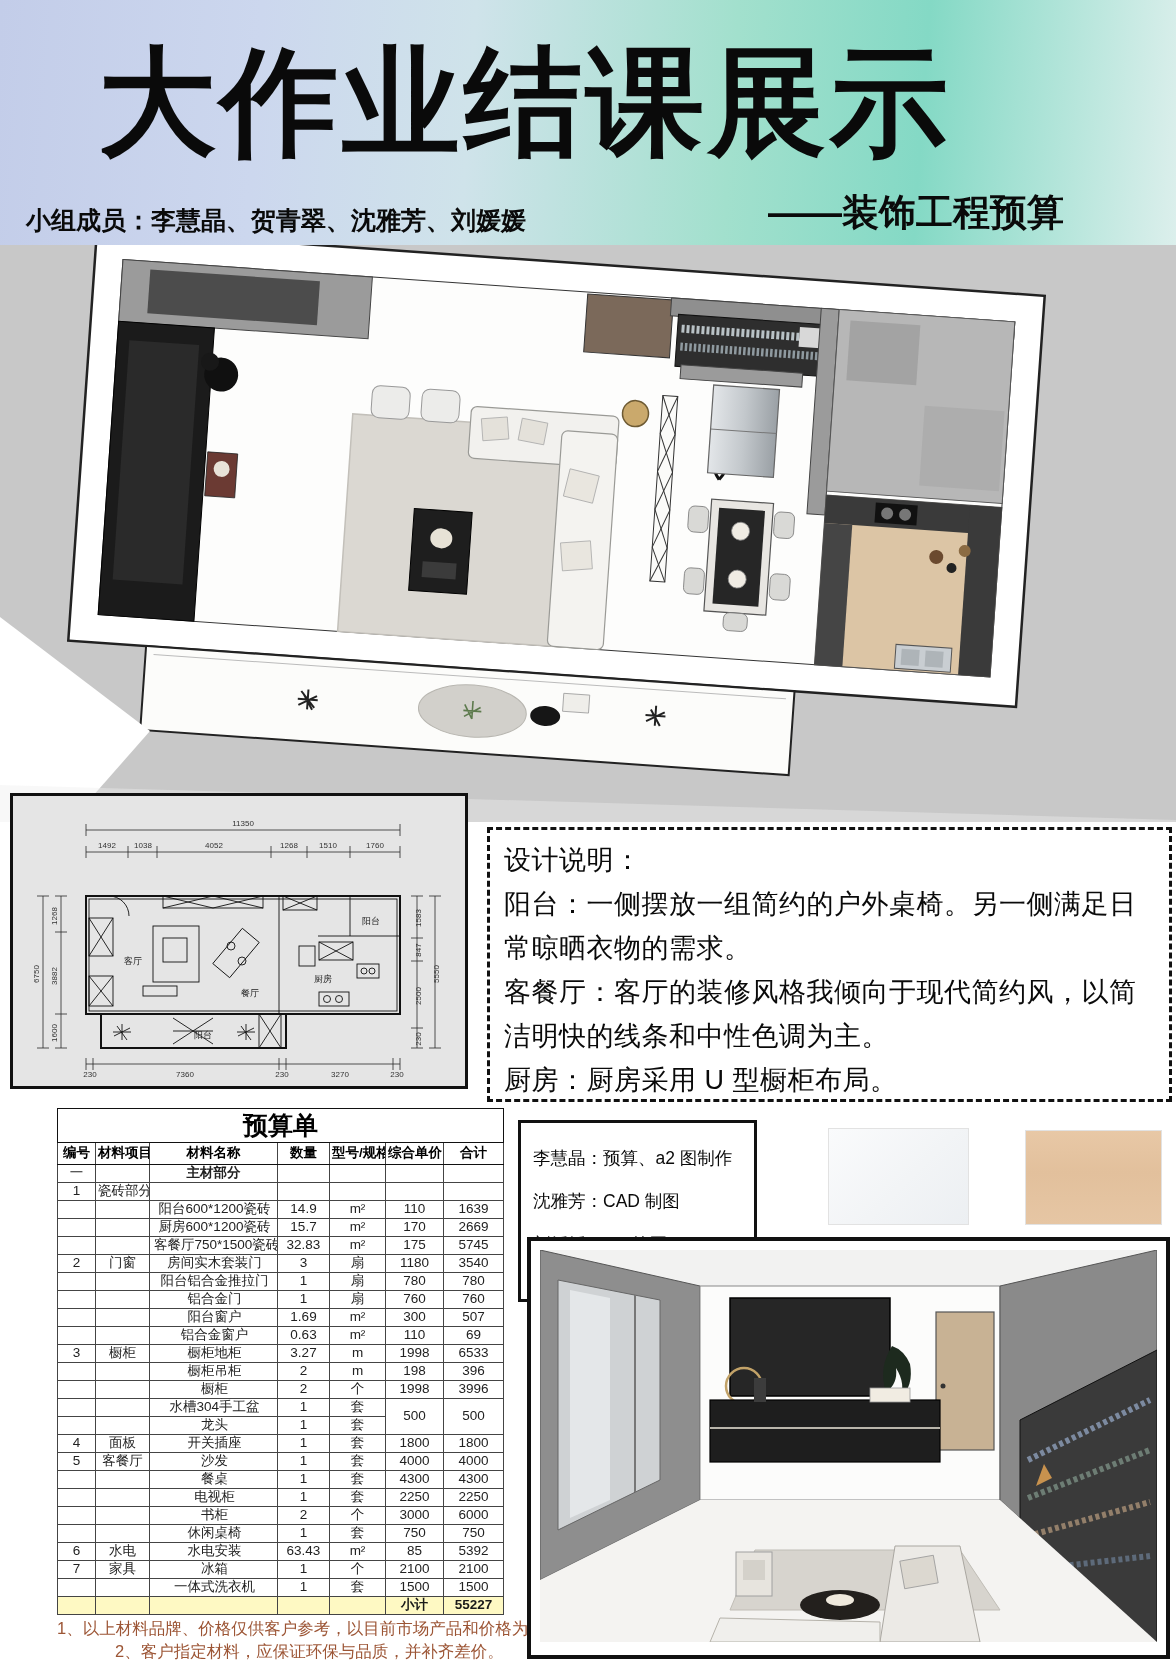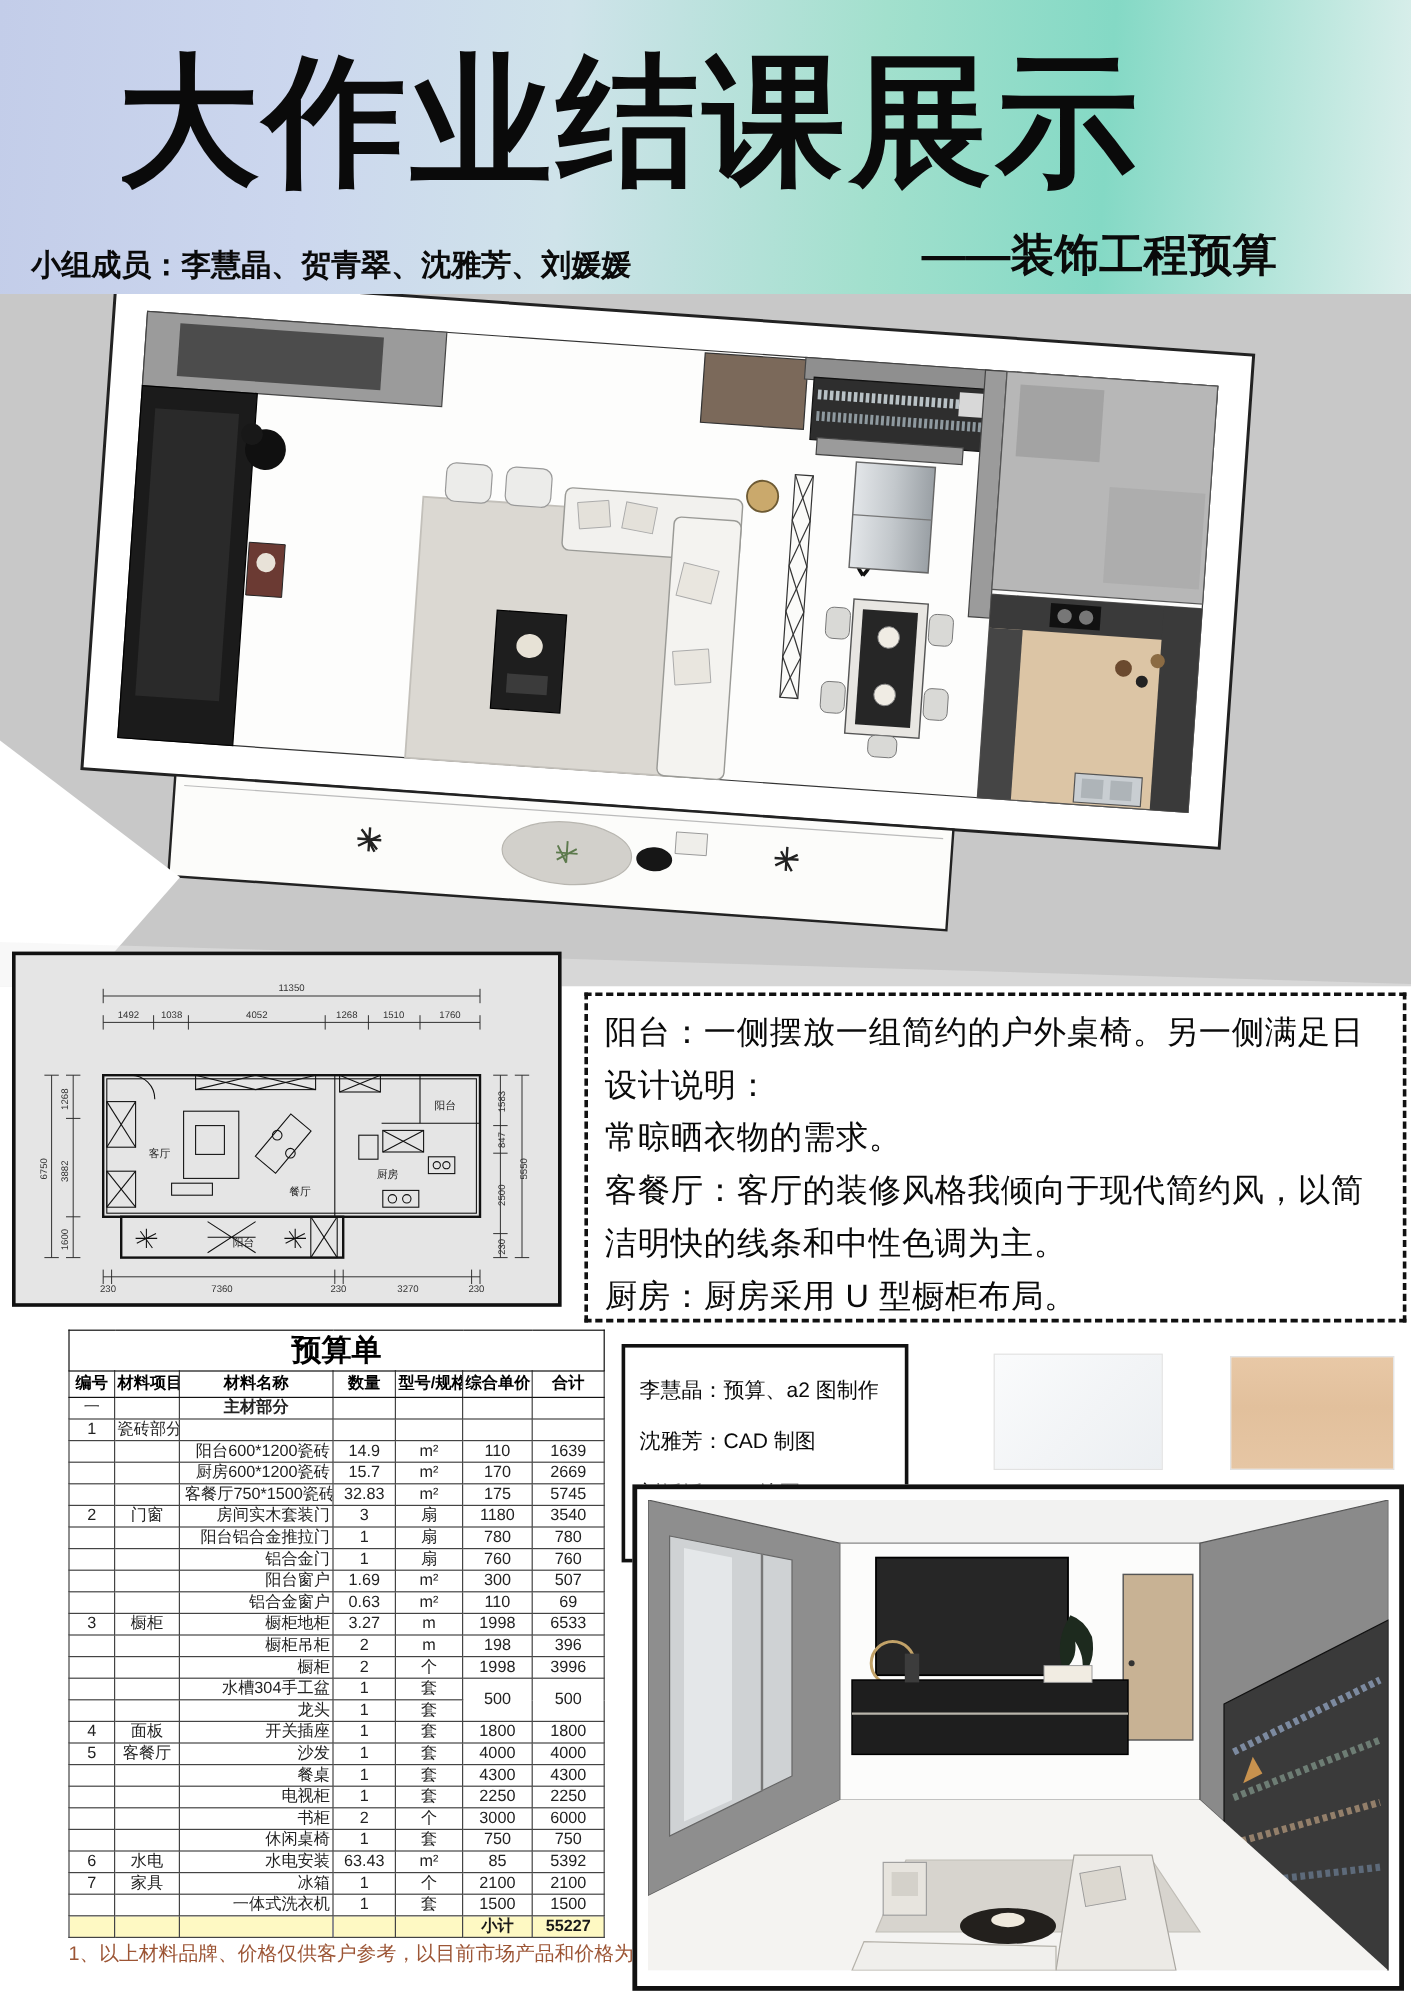--- a/index.html
+++ b/index.html
@@ -57,21 +57,21 @@
   table.bt{border-collapse:collapse;width:446px;table-layout:fixed;background:#fff;}
   table.bt td,table.bt th{
     border:1px solid #444;font-size:13.5px;height:17px;padding:0 2px;
     text-align:center;overflow:hidden;white-space:nowrap;color:#222;
     font-weight:400;line-height:1.05;
   }
   table.bt .title-row td{
     font-size:25px;font-weight:700;height:33px;border:1.5px solid #111;color:#000;
   }
   table.bt .head-row td{font-weight:700;height:21px;border-bottom:1.5px solid #111;color:#000;}
-  table.bt td.name{text-align:right;padding-left:4px;}
+  table.bt td.name{text-align:center;padding-left:4px;}
   table.bt td.sec{font-weight:700;text-align:center;}
   table.bt tr.subtotal td{background:#fef9c3;font-weight:700;color:#1a1a1a;}
   .bt-notes{margin-top:2px;}
   .bt-note{font-size:16.5px;color:#9c5535;line-height:23px;white-space:nowrap;}
   .bt-note.n2{padding-left:58px;}
   
   .render2{
     position:absolute;left:527px;top:1237px;width:643px;height:422px;box-sizing:border-box;
     border:4px solid #111;background:#fff;padding:9px;
   }
@@ -343,22 +343,22 @@
     <text x="120" y="168">客厅</text>
     <text x="237" y="200">餐厅</text>
     <text x="310" y="186">厨房</text>
     <text x="190" y="242">阳台</text>
     <text x="358" y="128">阳台</text>
   </g>
 </svg>
 </div>
 
 <div class="notes">
+  <div class="line">设计说明：</div>
   <div class="line">阳台：一侧摆放一组简约的户外桌椅。另一侧满足日</div>
-  <div class="line">设计说明：</div>
   <div class="line">常晾晒衣物的需求。</div>
   <div class="line">客餐厅：客厅的装修风格我倾向于现代简约风，以简</div>
   <div class="line">洁明快的线条和中性色调为主。</div>
   <div class="line">厨房：厨房采用 U 型橱柜布局。</div>
 </div>
 
 <div class="credits">
   <div class="line">李慧晶：预算、a2 图制作</div>
   <div class="line">沈雅芳：CAD 制图</div>
   <div class="line">刘媛媛：SU 绘图</div>
@@ -613,20 +613,21 @@
           <td></td>
           <td></td>
           <td></td>
           <td>小计</td>
           <td>55227</td>
         </tr>
       </tbody>
   </table>
   <div class="bt-notes">
     <div class="bt-note">1、以上材料品牌、价格仅供客户参考，以目前市场产品和价格为准。</div>
+    <div class="bt-note n2">2、客户指定材料，应保证环保与品质，并补齐差价。</div>
   </div>
 </div>
 
 <div class="render2">
 <svg width="617" height="392" viewBox="0 0 617 392">
   <rect x="0" y="0" width="617" height="392" fill="#fbfbfa"></rect>
 
   <polygon points="0,0 617,0 617,28 460,40 160,40 0,22" fill="#f2f2f1"></polygon>
 
   <g>

